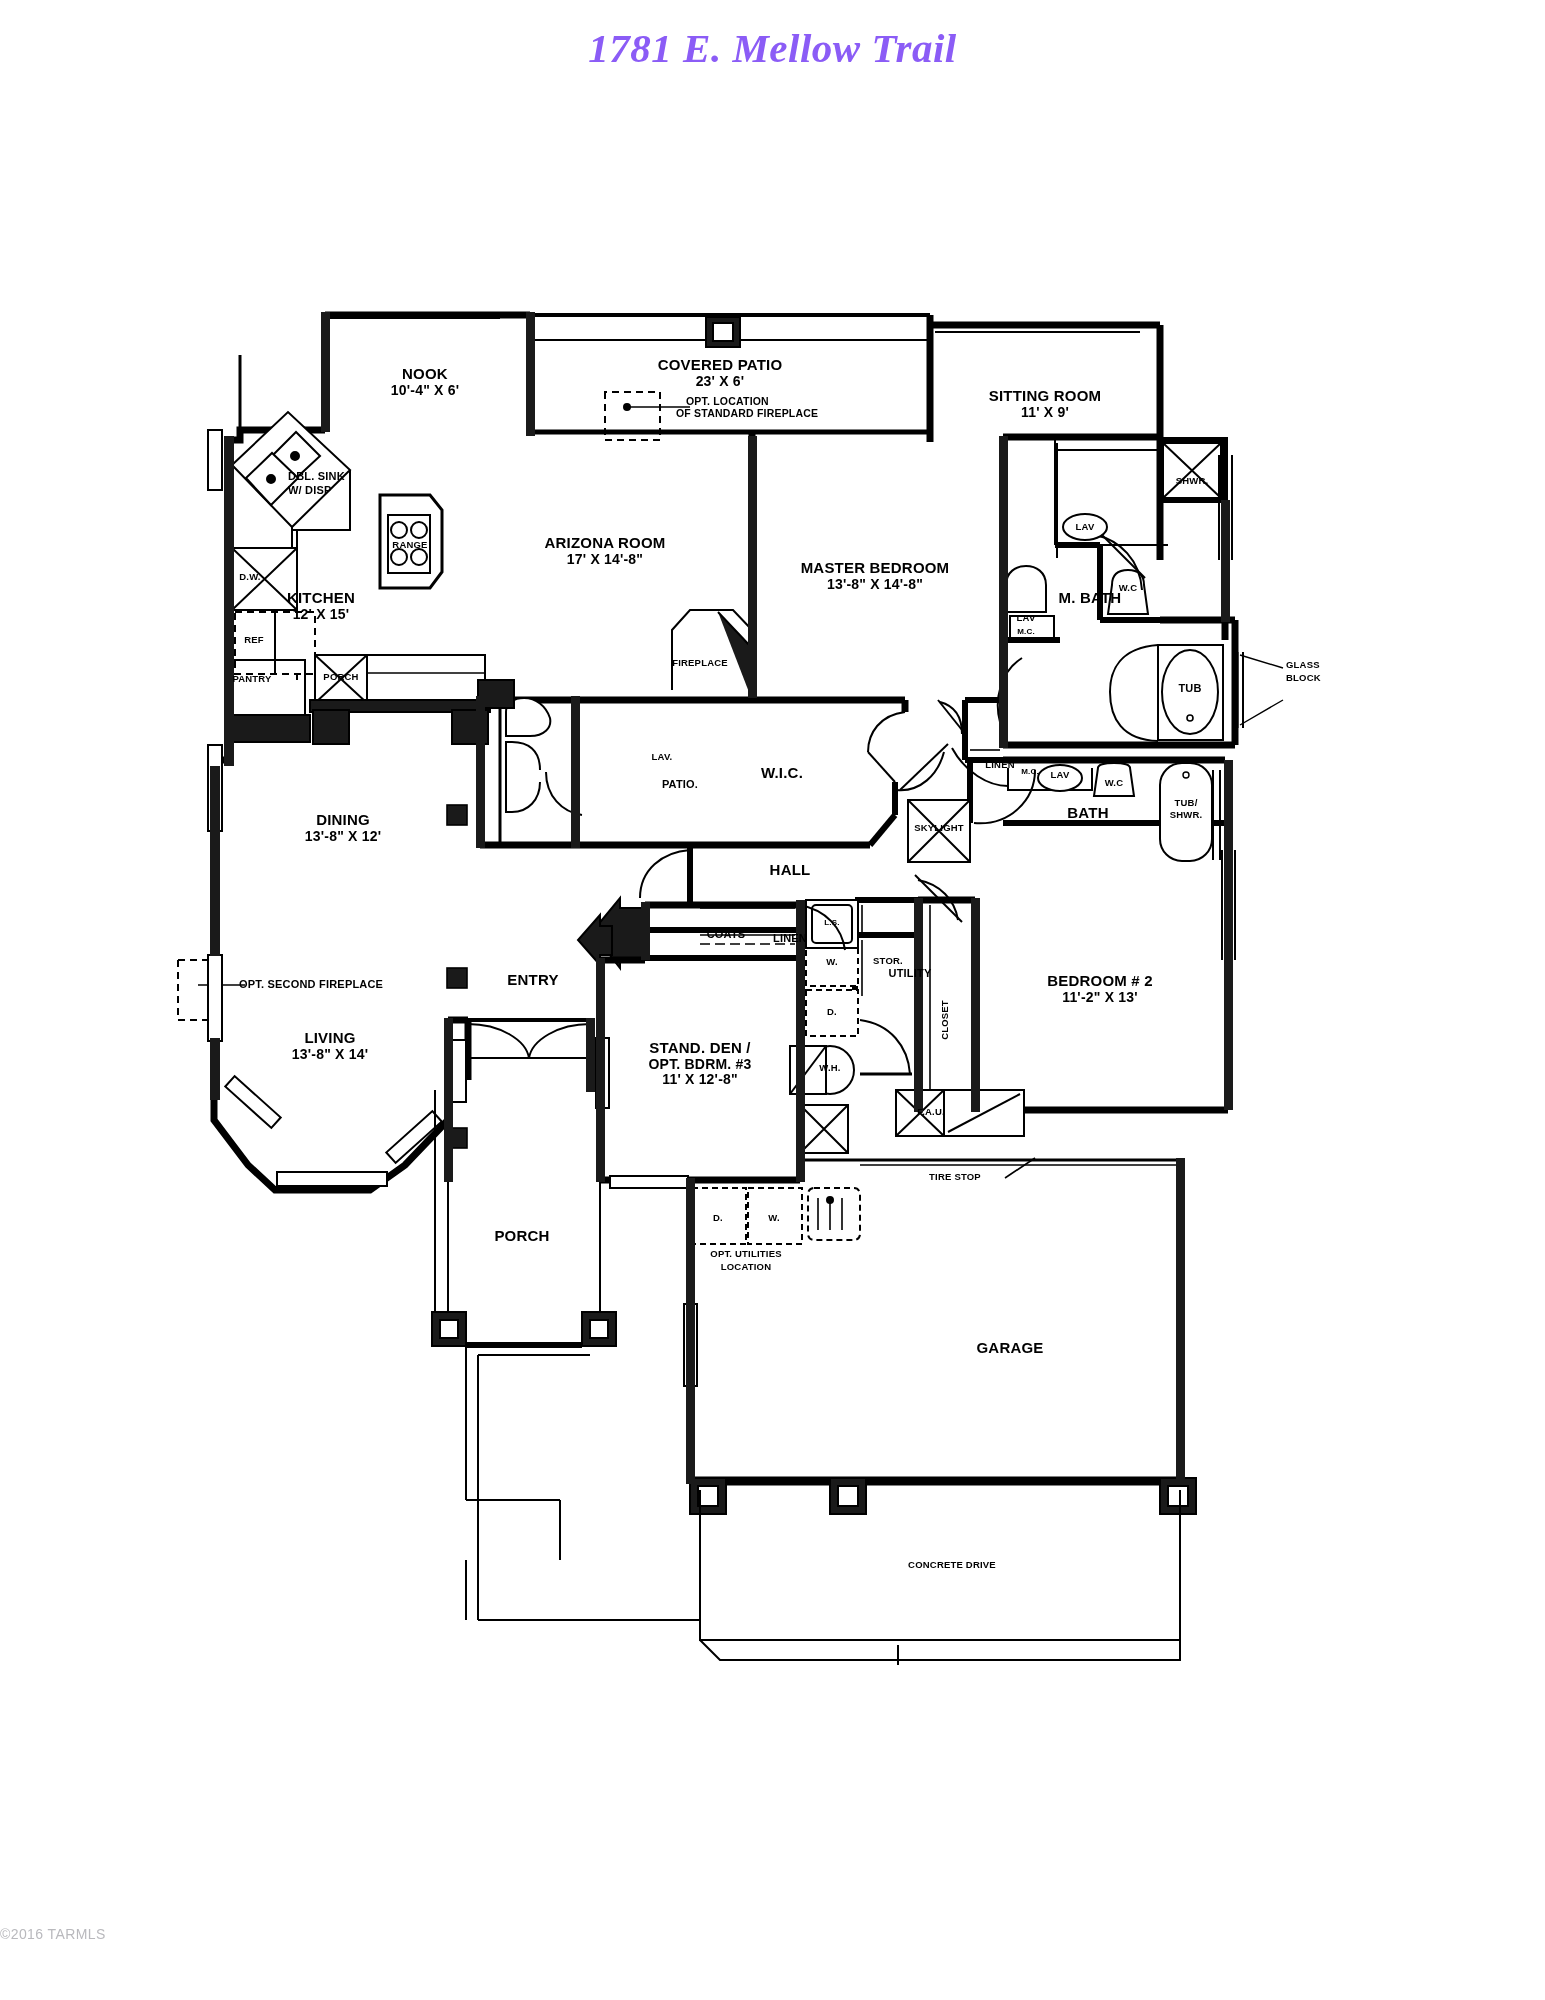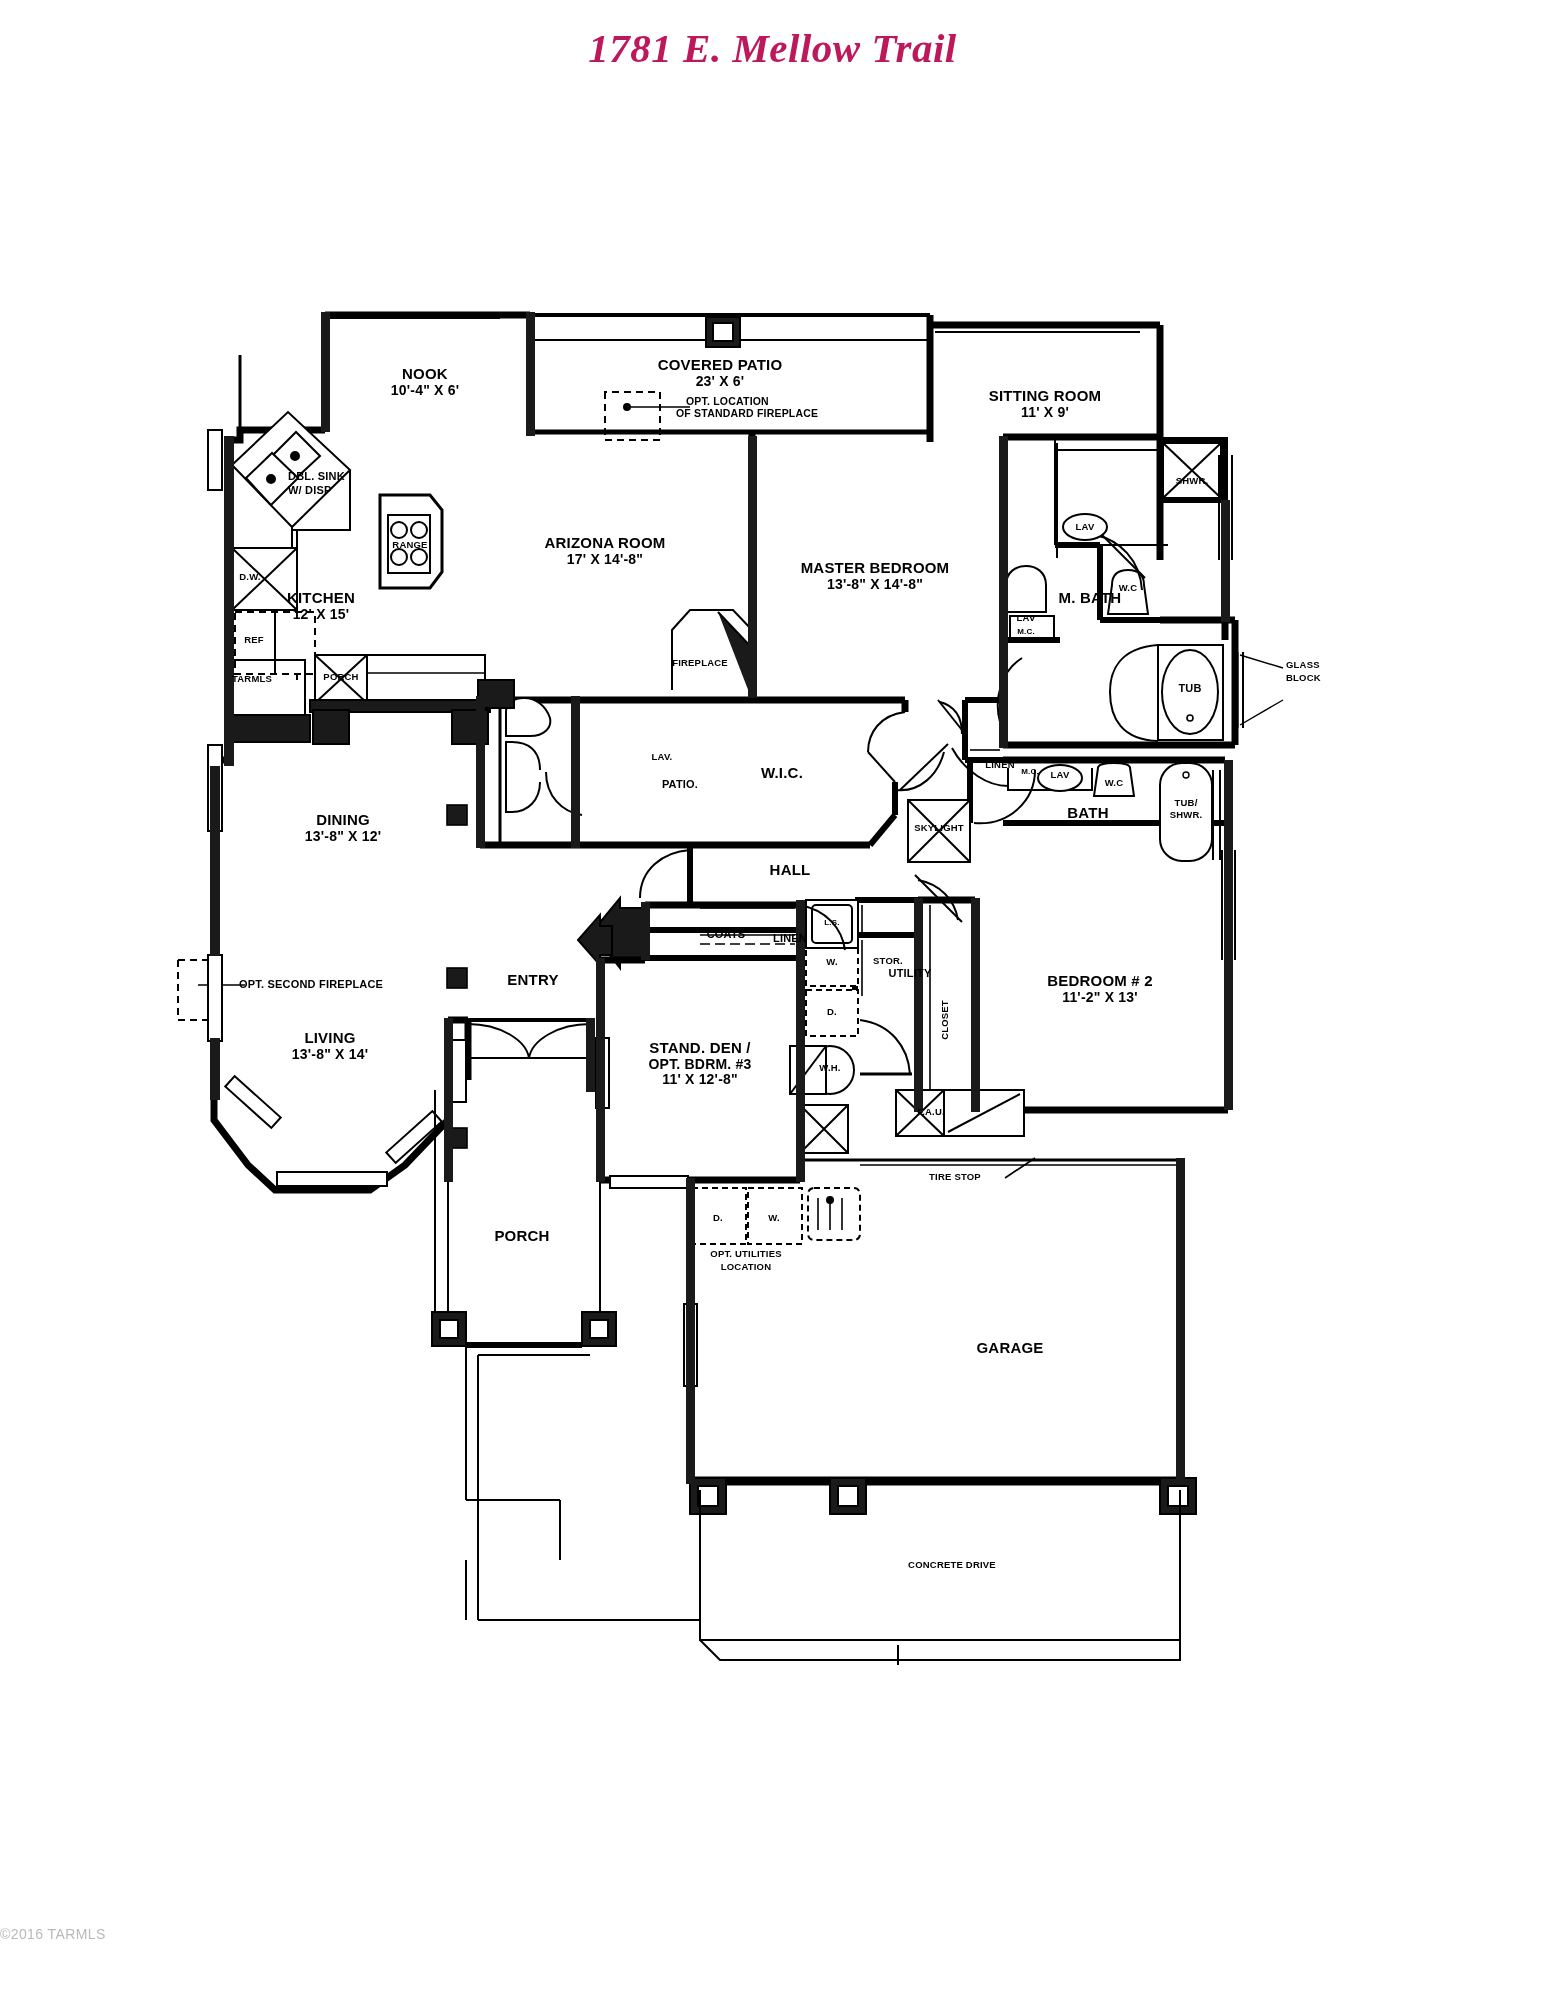--- a/index.html
+++ b/index.html
@@ -3,21 +3,21 @@
 <meta charset="utf-8">
 <style>
   html,body{margin:0;padding:0;background:#ffffff;}
   body{width:1545px;height:2000px;position:relative;overflow:hidden;
        font-family:"Liberation Sans","DejaVu Sans",sans-serif;color:#000;}
 
   
   #title-block{position:absolute;left:0;top:20px;width:1545px;text-align:center;}
   #title-block div{font-family:"Liberation Serif","DejaVu Serif",serif;
        font-style:italic;font-weight:700;font-size:41px;line-height:56px;
-       letter-spacing:.5px;color:#be185d;}
+       letter-spacing:.5px;color:#8b5cf6;}
 
   
   #plan{position:absolute;left:0;top:0;width:1545px;height:2000px;}
   #plan svg{position:absolute;left:0;top:0;}
 
   
   .lbl{position:absolute;font-weight:700;color:#000;white-space:nowrap;
        text-align:center;line-height:1.12;letter-spacing:.2px;}
   .lbl.room{font-size:15px;}
   .lbl.room .dim{font-size:14px;display:block;font-weight:700;}
@@ -482,21 +482,21 @@
   <div class="lbl room ctr" style="left:875px;top:560px;">
     <span>MASTER BEDROOM</span>
     <span class="dim">13'-8" X 14'-8"</span>
   </div>
 
   <div class="lbl small" style="left:288px;top:470px;">DBL. SINK</div>
   <div class="lbl small" style="left:288px;top:484px;">W/ DISP</div>
   <div class="lbl tiny ctr" style="left:250px;top:572px;">D.W.</div>
   <div class="lbl tiny ctr" style="left:410px;top:540px;">RANGE</div>
   <div class="lbl tiny ctr" style="left:254px;top:635px;">REF</div>
-  <div class="lbl tiny ctr" style="left:252px;top:674px;">TARMLS</div>
+  <div class="lbl tiny ctr" style="left:252px;top:674px;">PANTRY</div>
   <div class="lbl tiny ctr" style="left:341px;top:672px;">PORCH</div>
 
   <div class="lbl room ctr" style="left:321px;top:590px;">
     <span>KITCHEN</span>
     <span class="dim">12' X 15'</span>
   </div>
 
   <div class="lbl room ctr" style="left:343px;top:812px;">
     <span>DINING</span>
     <span class="dim">13'-8" X 12'</span>

